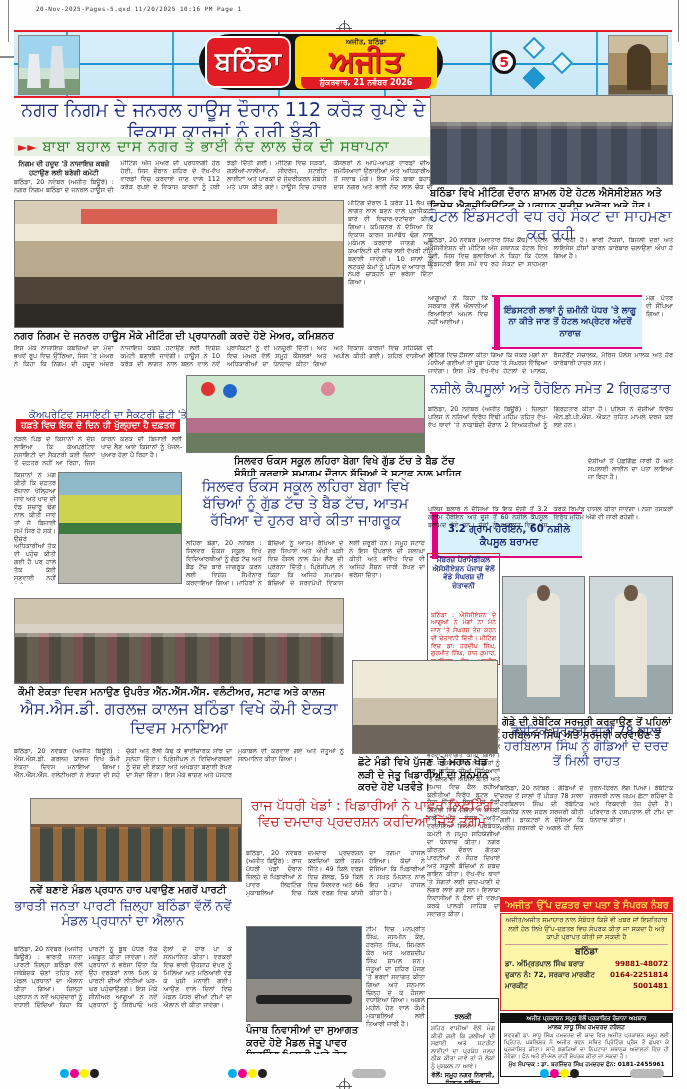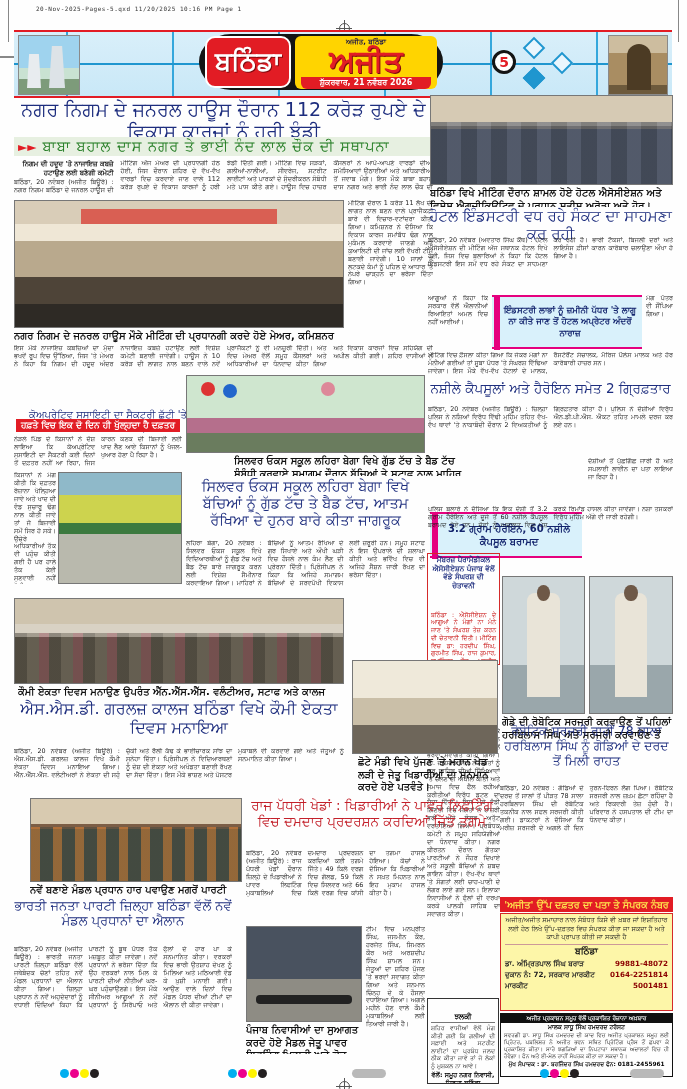--- a/index.html
+++ b/index.html
@@ -41,21 +41,21 @@
   .substrip{background:#e7f0e1;display:flex;align-items:center;gap:6px;padding:1px 4px;}
   .marker{color:#e21c24;font-size:12px;line-height:1;}
   .redstrip{background:#e21c24;color:#fff;font-weight:bold;text-align:center;font-size:9px;line-height:1.4;}
   .redstrip.y{color:#ffe34d;font-size:9.5px;}
   
   .body{font-size:6.4px;line-height:1.24;text-align:justify;color:#191919;overflow:hidden;}
   .c2{column-count:2;column-gap:6px;}
   .c3{column-count:3;column-gap:6px;}
   .c4{column-count:4;column-gap:7px;}
   .cap{font-size:10px;font-weight:bold;color:#101010;line-height:1.25;overflow:hidden;}
-  .mini{font-weight:bold;text-align:right;display:block;font-size:6.9px;color:#101010;margin-bottom:2px;}
+  .mini{font-weight:bold;text-align:center;display:block;font-size:6.9px;color:#101010;margin-bottom:2px;}
   .photo{border:1px solid #777;overflow:hidden;position:absolute;box-sizing:border-box;}
   .ph-meeting{background:linear-gradient(180deg,#d9cdb8 0 18%,#efe7d6 18% 32%,#b9a98d 32% 60%,#4e4438 60% 82%,#2e2a25 82% 100%);}
   .ph-meeting:before{content:"";position:absolute;left:20%;top:6%;width:60%;height:12%;background:#d8443a;opacity:.8;}
   .ph-group{background:linear-gradient(180deg,#d6cab4 0 34%,#8d8272 34% 38%,#49505e 38% 100%);}
   .ph-group:before{content:"";position:absolute;inset:30% 0 0 0;background:repeating-linear-gradient(90deg,#3c4350 0 16px,#5a6274 16px 30px);opacity:.55;}
   .ph-school{background:linear-gradient(180deg,#cfe6cf 0 55%,#b56f8c 55% 75%,#6a7c5e 75% 100%);}
   .ph-school:before{content:"";position:absolute;left:6%;top:8%;width:14px;height:14px;border-radius:50%;background:#d33;box-shadow:22px 2px 0 #26c,120px 0 0 #d89;}
   .ph-rally{background:linear-gradient(180deg,#cfc4ae 0 30%,#d9d2c4 30% 45%,#5c5648 45% 100%);}
   .ph-rally:before{content:"";position:absolute;inset:40% 0 0 0;background:repeating-linear-gradient(90deg,#433f37 0 12px,#6e675a 12px 24px,#8c4a55 24px 34px);opacity:.5;}
   .ph-shop{background:linear-gradient(180deg,#8fb9c9 0 20%,#cdd34e 20% 45%,#3c7a3f 45% 55%,#b9b9ad 55% 100%);}

